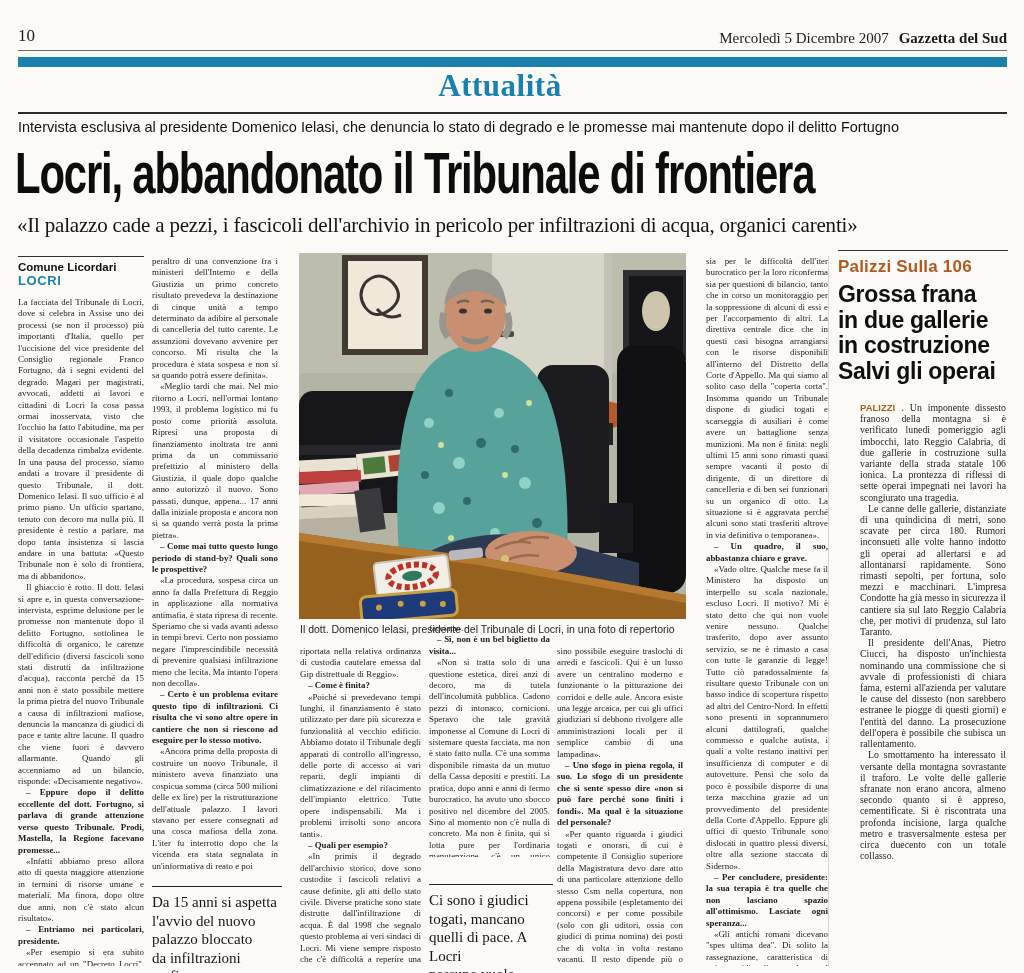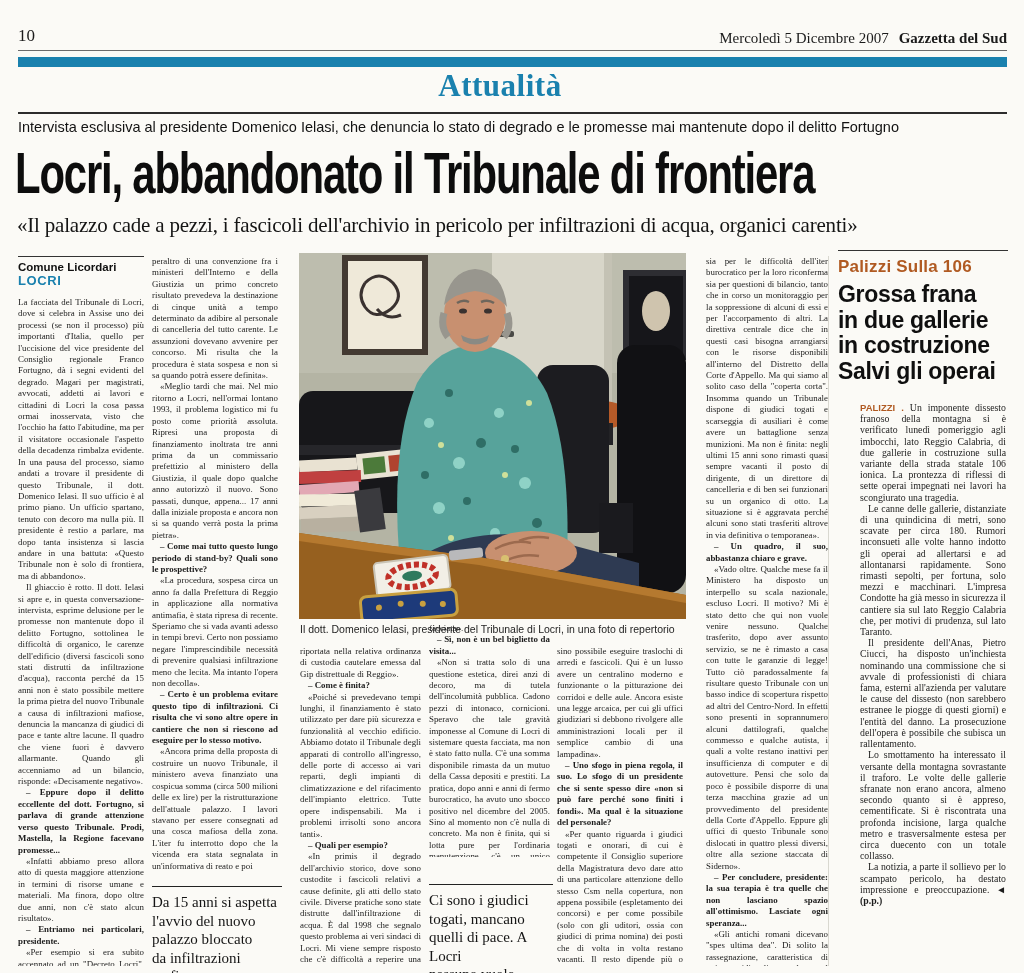--- a/index.html
+++ b/index.html
@@ -269,17 +269,16 @@
   <div id="sidebar">
     <div class="sb-rule"></div>
     <div class="sb-kicker" style="color:#b05a22;">Palizzi Sulla 106</div>
     <div class="sb-headline">Grossa frana
 in due gallerie
 in costruzione
 Salvi gli operai</div>
     <div class="sb-body">
       <p class="first"><span class="sb-leadin" style="color:#b05a22;">PALIZZI .</span><span> Un imponente dissesto franoso della montagna si è verificato lunedì pomeriggio agli imbocchi, lato Reggio Calabria, di due gallerie in costruzione sulla variante della strada statale 106 ionica. La prontezza di riflessi di sette operai impegnati nei lavori ha scongiurato una tragedia.</span></p>
       <span><p>Le canne delle gallerie, distanziate di una quindicina di metri, sono scavate per circa 180. Rumori inconsueti alle volte hanno indotto gli operai ad allertarsi e ad allontanarsi rapidamente. Sono rimasti sepolti, per fortuna, solo mezzi e macchinari. L'impresa Condotte ha già messo in sicurezza il cantiere sia sul lato Reggio Calabria che, per motivi di prudenza, sul lato Taranto.</p><p>Il presidente dell'Anas, Pietro Ciucci, ha disposto un'inchiesta nominando una commissione che si avvale di professionisti di chiara fama, esterni all'azienda per valutare le cause del dissesto (non sarebbero estranee le piogge di questi giorni) e l'entità del danno. La prosecuzione dell'opera è possibile che subisca un rallentamento.</p><p>Lo smottamento ha interessato il versante della montagna sovrastante il traforo. Le volte delle gallerie sfranate non erano ancora, almeno secondo quanto si è appreso, cementificate. Si è riscontrata una profonda incisione, larga qualche metro e trasversalmente estesa per circa duecento con un totale collasso.</p></span>
-      <p><span>La notizia, a parte il sollievo per lo scampato pericolo, ha destato impressione e preoccupazione. ◄ </span><span class="sb-sign">(p.p.)</span></p>
     </div>
   </div>
 
 </div>
 
 </body></html>

